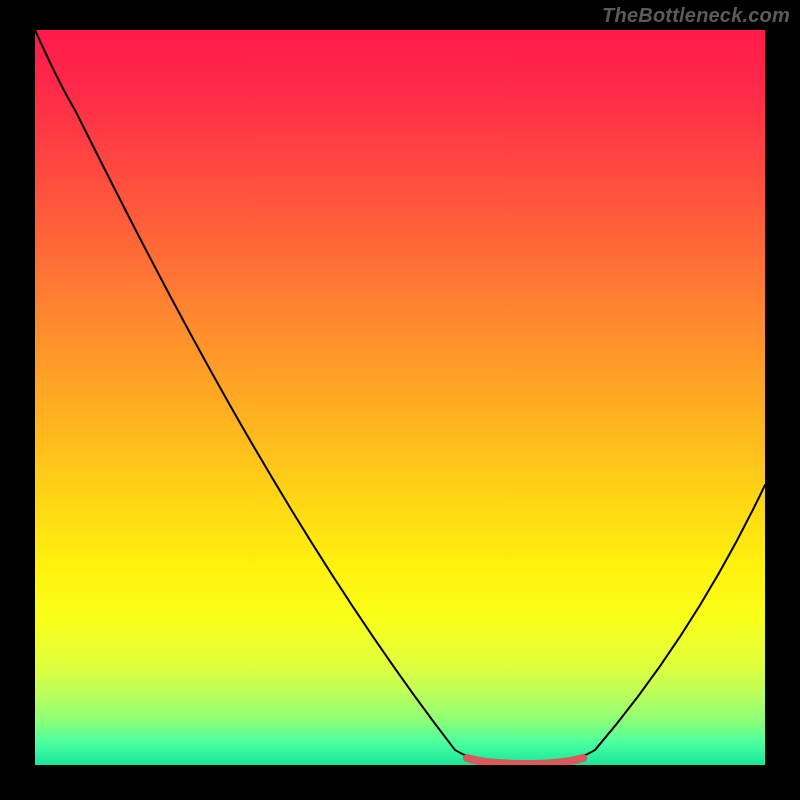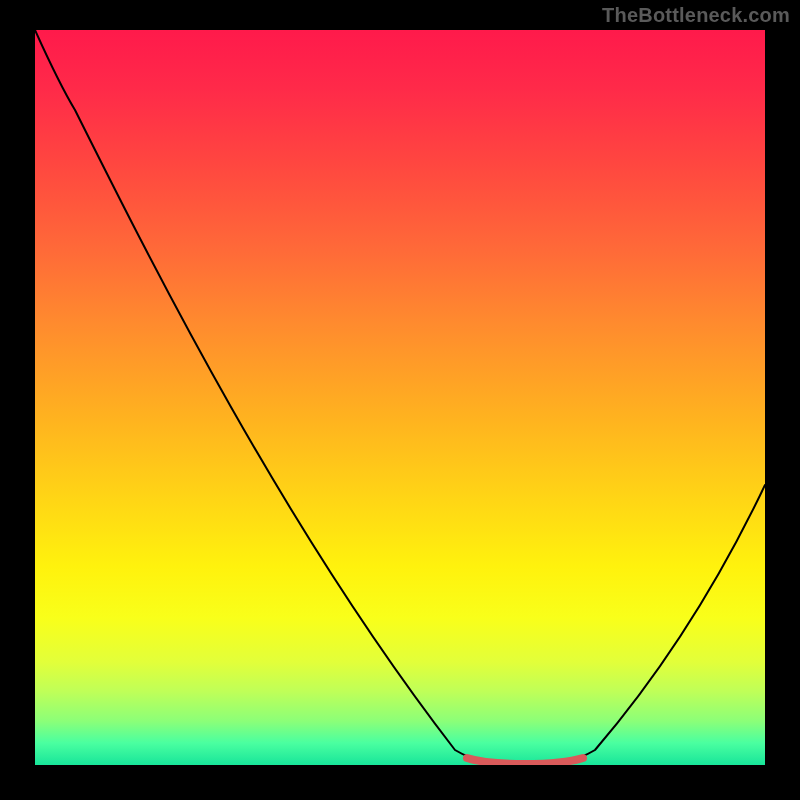--- a/index.html
+++ b/index.html
@@ -9,20 +9,21 @@
     height: 800px;
     background: #000;
     overflow: hidden;
     font-family: Arial, Helvetica, sans-serif;
   }
   .frame {
     position: relative;
     width: 800px;
     height: 800px;
     background: #000;
+    font-style: italic;
   }
   .watermark {
     position: absolute;
     top: 4px;
     right: 10px;
     color: #5a5a5a;
     font-size: 20px;
     font-weight: 600;
     z-index: 10;
     letter-spacing: 0.2px;

